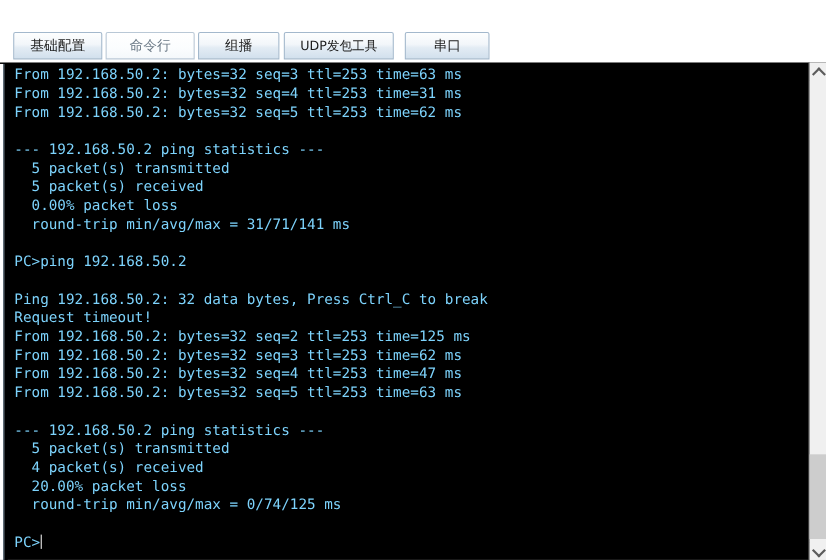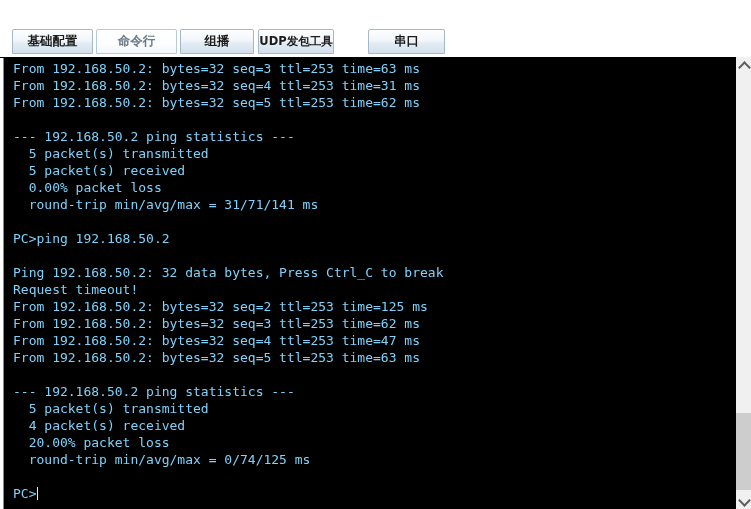--- a/index.html
+++ b/index.html
@@ -141,21 +141,20 @@
     border-radius: 2px 2px 0 0;
     background: linear-gradient(to bottom, #fdfefe 0%, #f2f6fa 45%, #e3ecf4 58%, #d2e0ed 100%);
     display: flex;
     align-items: center;
     justify-content: center;
     font-size: 12.5px;
     color: #1b1b1b;
     font-family: "DejaVu Sans", "Liberation Sans", sans-serif;
     user-select: none;
     cursor: default;
-    font-weight: bold;
   }
   .tab.active {
     background: linear-gradient(to bottom, #ffffff 0%, #fbfdfe 60%, #f4f8fb 100%);
     color: #6d7b88;
     border-color: #b9c8d6;
   }
   .tab.udp { font-size: 11.5px; }
 
   
   .terminal-frame {
@@ -262,21 +261,21 @@
   <div class="tabstrip">
     <div class="tab" style="left:12px; width:81px;">
       <span>基础配置</span>
     </div>
     <div class="tab" style="left:180px; width:74px;">
       <span>组播</span>
     </div>
     <div class="tab active" style="left:96px; width:81px;">
       <span>命令行</span>
     </div>
-    <div class="tab udp" style="left:258px; width:76px;">
+    <div class="tab udp" style="left:258px; width:100px;">
       <span>UDP发包工具</span>
     </div>
     <div class="tab" style="left:368px; width:77px;">
       <span>串口</span>
     </div>
   </div>
 
   <div class="terminal-frame">
     <div class="term-left-edge"></div>
     <div class="term-inner-border"></div>

